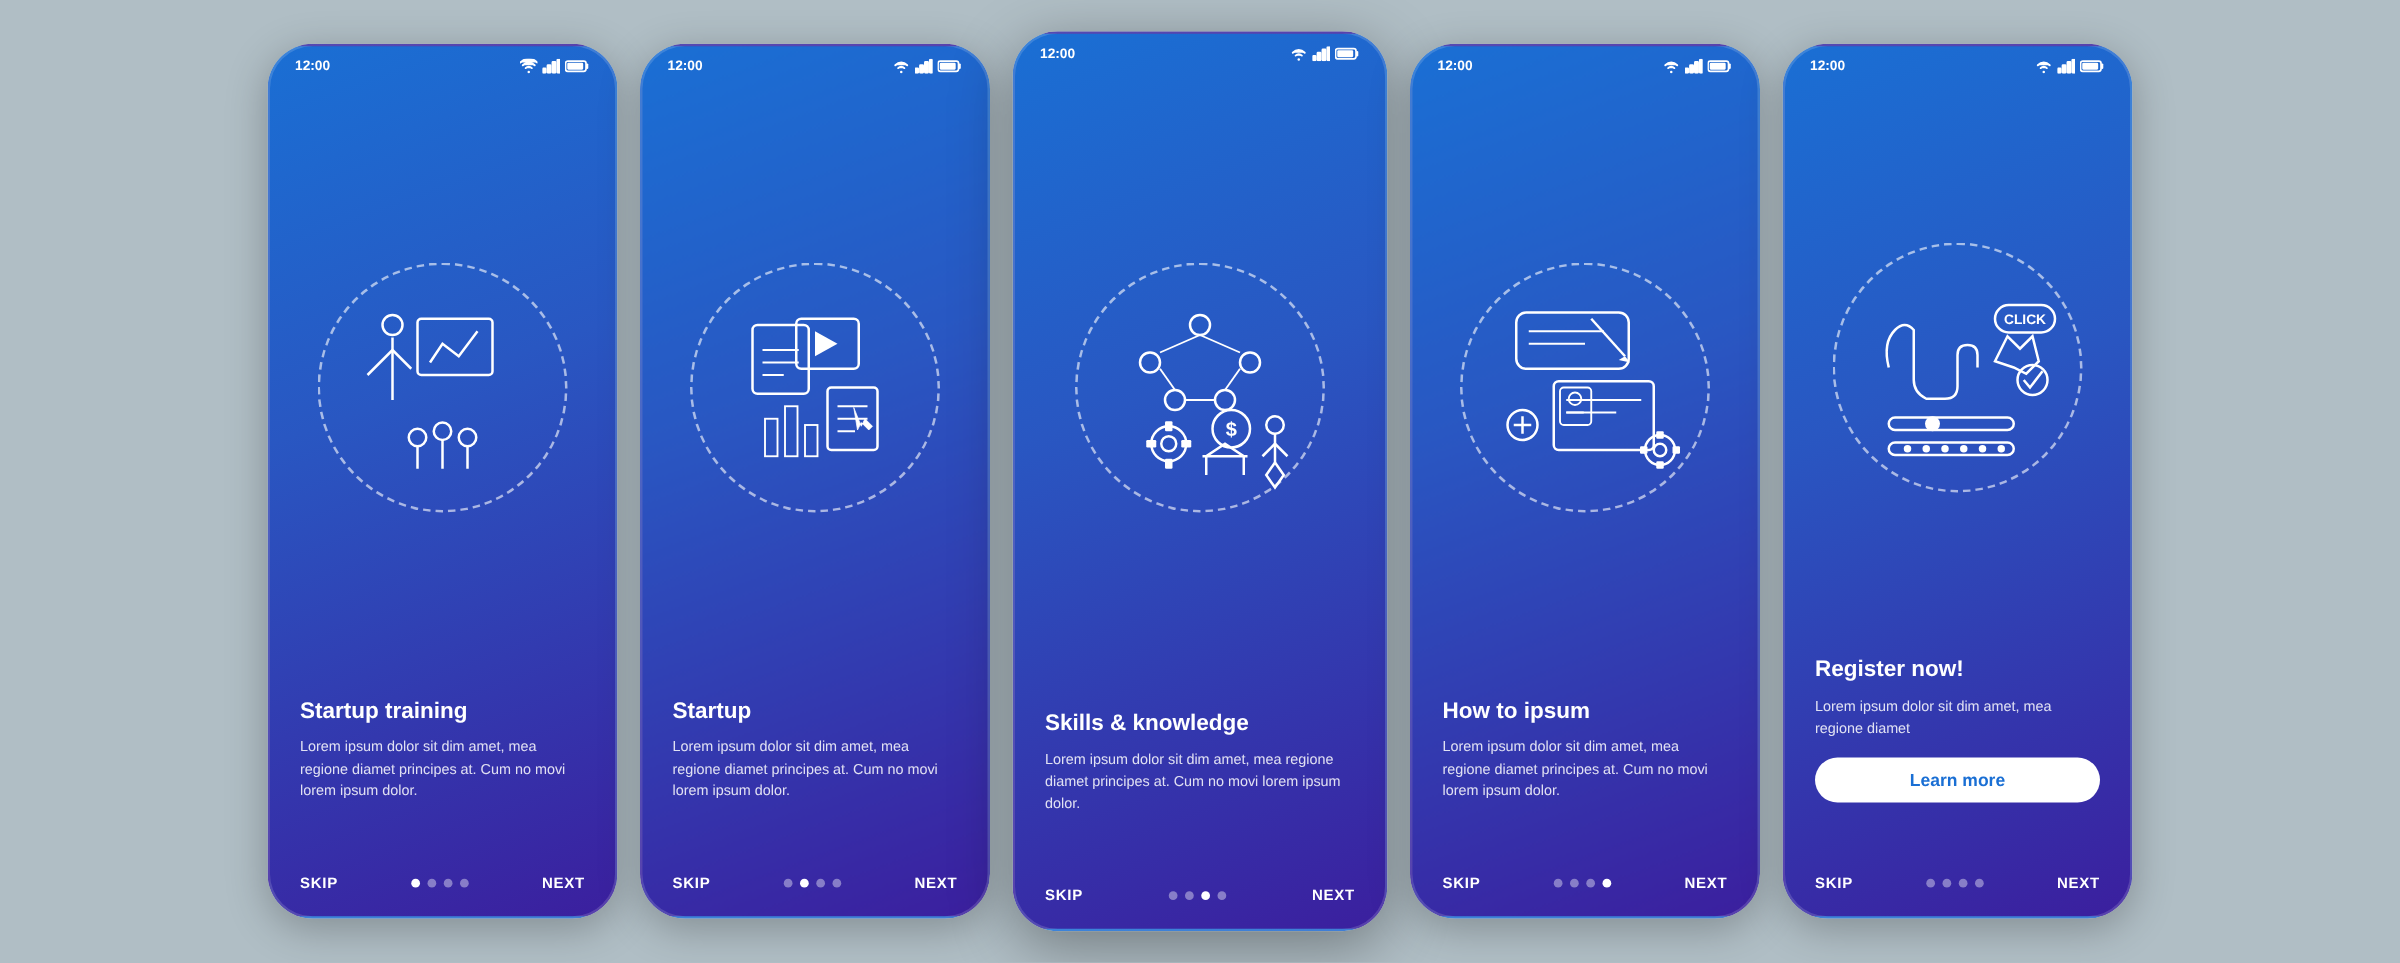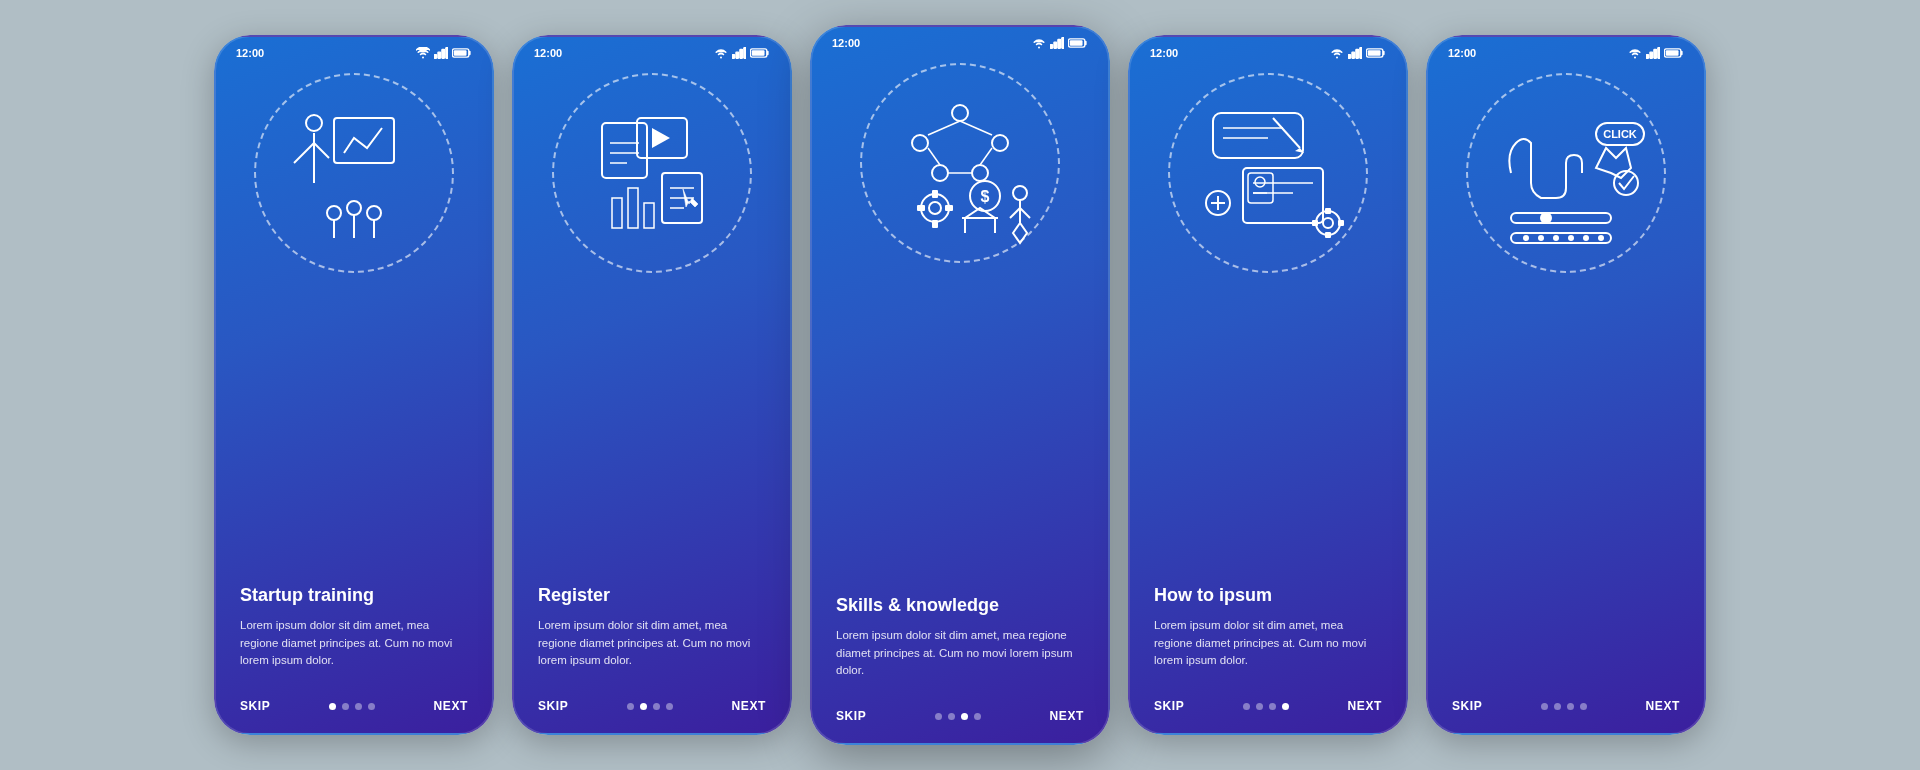--- a/index.html
+++ b/index.html
@@ -39,20 +39,21 @@
       width: 100%;
       height: 100%;
       background: linear-gradient(160deg, #1a6fd4 0%, #2957c2 40%, #3b1f9e 100%);
       display: flex;
       flex-direction: column;
       align-items: center;
       padding: 0;
       position: relative;
       border-radius: 36px;
       border: 2px solid rgba(255,255,255,0.15);
+      gap: 27px;
     }
 
     
     .status-bar {
       width: 100%;
       display: flex;
       justify-content: space-between;
       align-items: center;
       padding: 10px 20px 4px 20px;
       flex-shrink: 0;
@@ -71,21 +72,21 @@
     }
 
     .status-icons svg {
       fill: white;
     }
 
     
     .illustration-area {
       flex: 1;
       display: flex;
-      align-items: flex-start;
+      align-items: center;
       justify-content: center;
       width: 100%;
       padding: 10px;
     }
 
     .illustration-circle {
       width: 200px;
       height: 200px;
       border: 2px dashed rgba(255,255,255,0.6);
       border-radius: 50%;
@@ -297,21 +298,21 @@
               <line x1="98" y1="95" x2="122" y2="95" stroke="white" stroke-width="1.5"></line>
               <line x1="98" y1="105" x2="122" y2="105" stroke="white" stroke-width="1.5"></line>
               <line x1="98" y1="115" x2="112" y2="115" stroke="white" stroke-width="1.5"></line>
 
               <polygon points="105,130 115,155 120,145 130,155 125,160 115,150 110,160" fill="white" stroke="white" stroke-width="1" transform="scale(0.6) translate(80,30)"></polygon>
             </svg>
           </div>
         </div>
 
         <div class="content-area">
-          <div class="screen-title">Register</div>
+          <div class="screen-title">Startup</div>
           <div class="screen-body">Lorem ipsum dolor sit dim amet, mea regione diamet principes at. Cum no movi lorem ipsum dolor.</div>
         </div>
 
         <div class="bottom-nav">
           <span class="nav-skip">SKIP</span>
           <div class="dots">
             <div class="dot"></div>
             <div class="dot active"></div>
             <div class="dot"></div>
             <div class="dot"></div>
@@ -529,20 +530,25 @@
               <circle cx="40" cy="145" r="3" fill="white"></circle>
               <circle cx="55" cy="145" r="3" fill="white"></circle>
               <circle cx="70" cy="145" r="3" fill="white"></circle>
               <circle cx="85" cy="145" r="3" fill="white"></circle>
               <circle cx="100" cy="145" r="3" fill="white"></circle>
               <circle cx="115" cy="145" r="3" fill="white"></circle>
             </svg>
           </div>
         </div>
 
+        <div class="content-area">
+          <div class="screen-title">Register now!</div>
+          <div class="screen-body">Lorem ipsum dolor sit dim amet, mea regione diamet</div>
+          <button class="learn-more-btn">Learn more</button>
+        </div>
 
         <div class="bottom-nav">
           <span class="nav-skip">SKIP</span>
           <div class="dots">
             <div class="dot"></div>
             <div class="dot"></div>
             <div class="dot"></div>
             <div class="dot"></div>
           </div>
           <span class="nav-next">NEXT</span>

